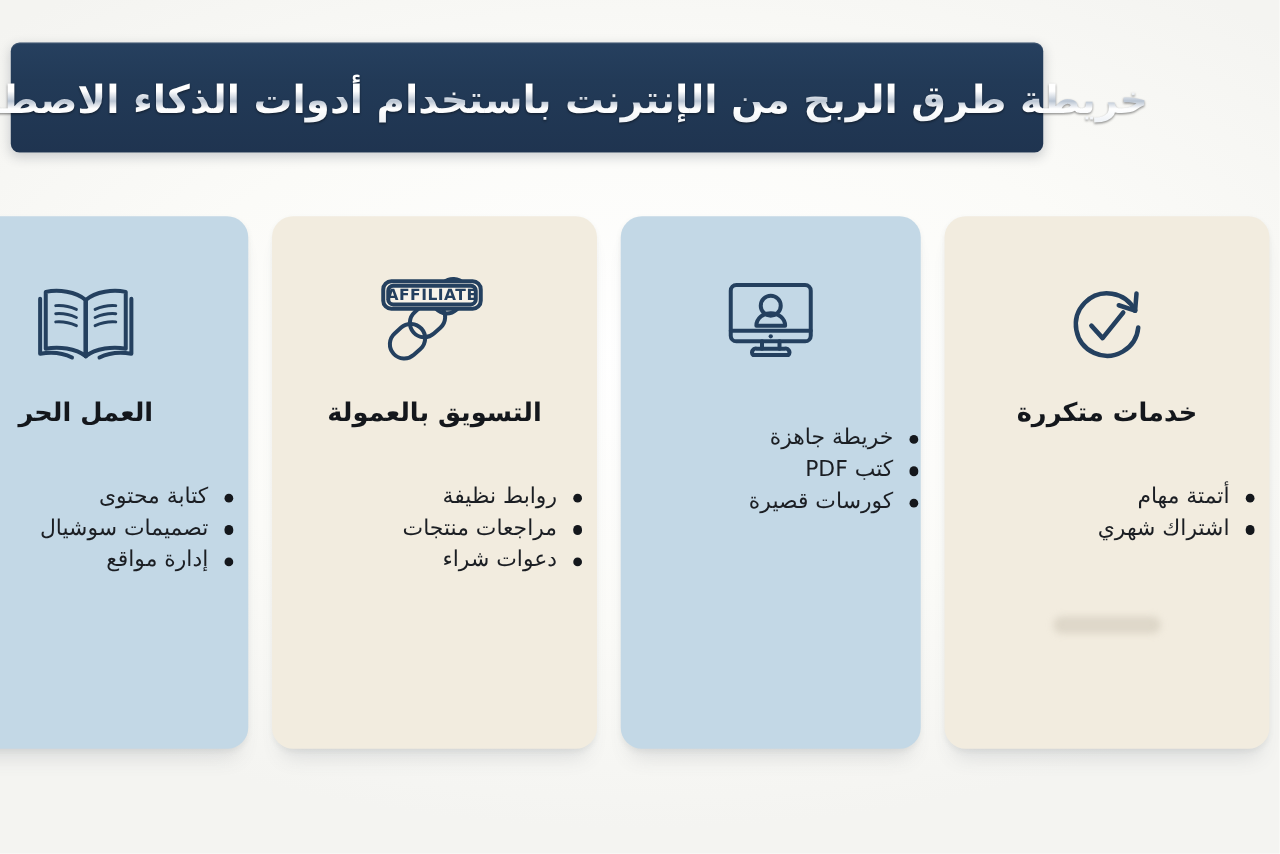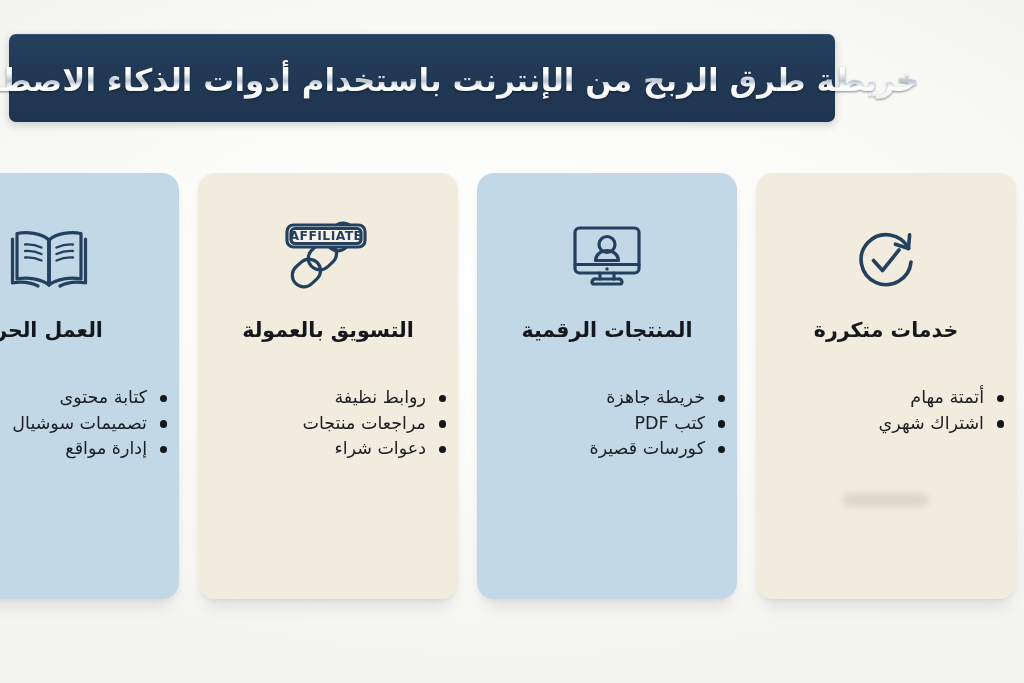--- a/index.html
+++ b/index.html
@@ -187,21 +187,20 @@
       <svg width="80" height="74" viewBox="0 0 80 74" fill="none" stroke="#24405f" stroke-width="3.2" stroke-linecap="round" stroke-linejoin="round">
         <rect x="8" y="6" width="64" height="45" rx="4.5"></rect>
         <path d="M8 42.5 H72"></path>
         <circle cx="40" cy="47" r="1.7" fill="#24405f" stroke="none"></circle>
         <circle cx="40" cy="22.5" r="8"></circle>
         <path d="M28.5 38.5 a11.5 10 0 0 1 23 0 z"></path>
         <path d="M33 51 L33 57 M47 51 L47 57"></path>
         <path d="M26 62 h28 a3 3 0 0 0 -3 -5 H29 a3 3 0 0 0 -3 5 z"></path>
       </svg>
     </div>
-    <div class="card-title">المنتجات الرقمية</div>
     <ul class="card-list">
       <li><span class="dot"></span><span>خريطة جاهزة</span></li>
       <li><span class="dot"></span><span>كتب PDF</span></li>
       <li><span class="dot"></span><span>كورسات قصيرة</span></li>
     </ul>
   </div>
 
   <div class="card cream">
     <div class="card-icon">
       <svg width="100" height="84" viewBox="0 0 100 84" fill="none" stroke="#24405f" stroke-width="3.2" stroke-linecap="round" stroke-linejoin="round">

